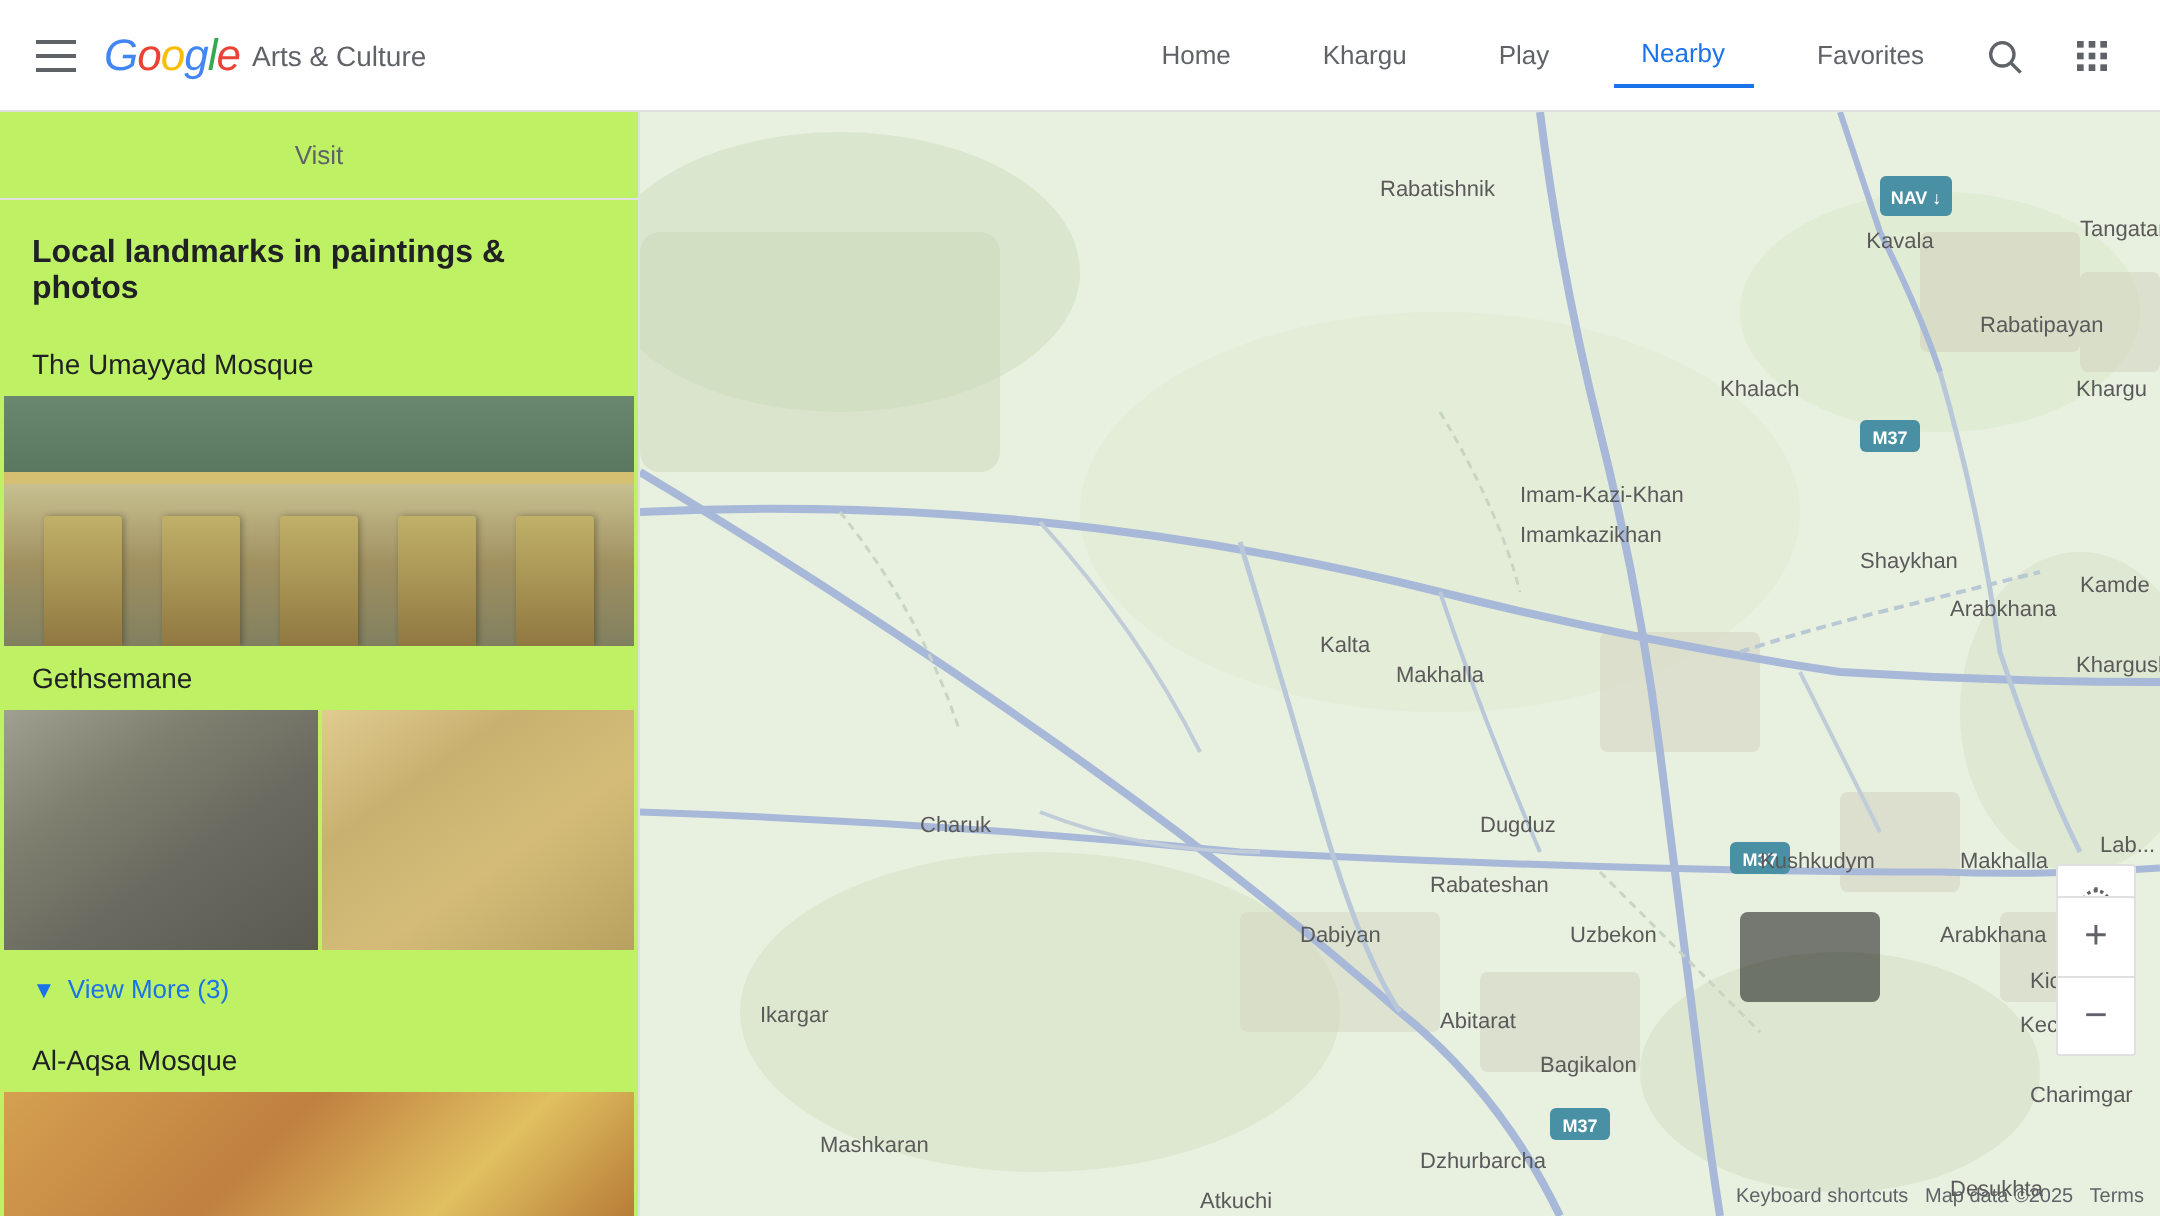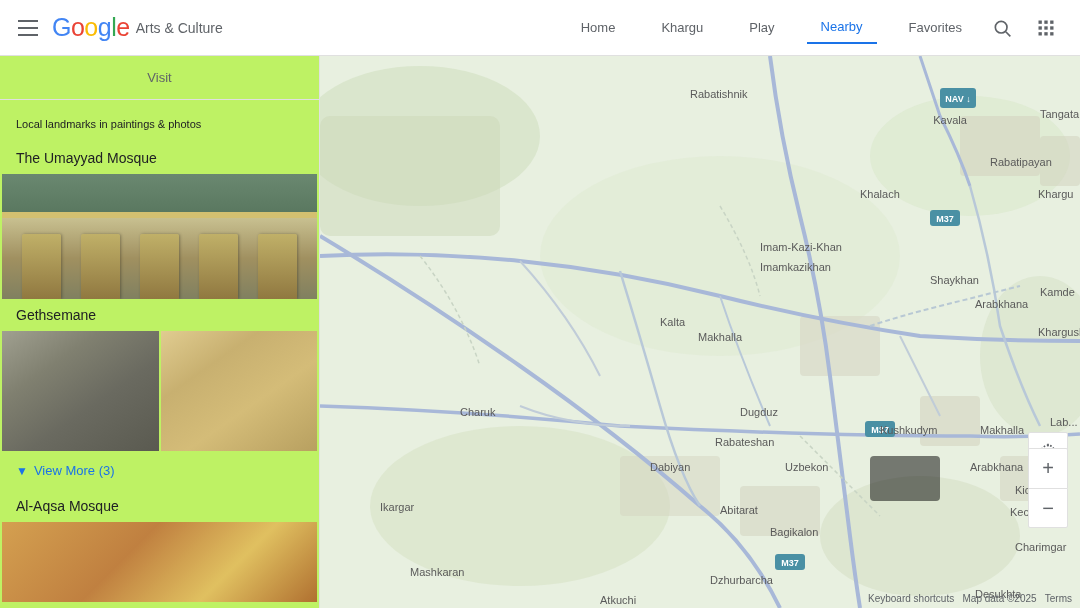--- a/index.html
+++ b/index.html
@@ -17,21 +17,21 @@
       flex-shrink: 0;
     }
     .header-menu-icon {
       width: 24px; height: 24px; cursor: pointer; margin-right: 12px;
       display: flex; flex-direction: column; justify-content: space-between; align-items: center; padding: 4px 2px;
     }
     .header-menu-icon span { display: block; width: 20px; height: 2px; background: #5f6368; }
     .logo {
       display: flex; align-items: center; gap: 6px; margin-right: auto;
     }
-    .logo-google { font-size: 25px; font-weight: 400; color: #5f6368; letter-spacing: -0.5px; }
+    .logo-google { font-size: 22px; font-weight: 400; color: #5f6368; letter-spacing: -0.5px; font-style: italic; }
     .logo-google .g { color: #4285f4; }
     .logo-google .o1 { color: #ea4335; }
     .logo-google .o2 { color: #fbbc04; }
     .logo-google .g2 { color: #4285f4; }
     .logo-google .l { color: #34a853; }
     .logo-google .e { color: #ea4335; }
     .logo-arts { font-size: 14px; color: #5f6368; font-weight: 500; }
     .header-nav { display: flex; align-items: center; gap: 18px; }
     .nav-item {
       padding: 8px 14px;
@@ -84,23 +84,23 @@
       color: #5f6368;
     }
     .tab.active {
       color: #1a73e8;
       border-bottom: 2px solid #1a73e8;
     }
 
     
     .sidebar-content { overflow-y: auto; flex: 1; }
     .section-title {
-      font-size: 11px;
+      font-size: 16px;
       color: #202124;
-      font-weight: 400;
+      font-weight: 700;
       padding: 18px 16px 12px;
     }
     .landmark-title {
       font-size: 14px;
       font-weight: 500;
       color: #202124;
       padding: 8px 16px 8px;
     }
     .images-row {
       display: flex;

